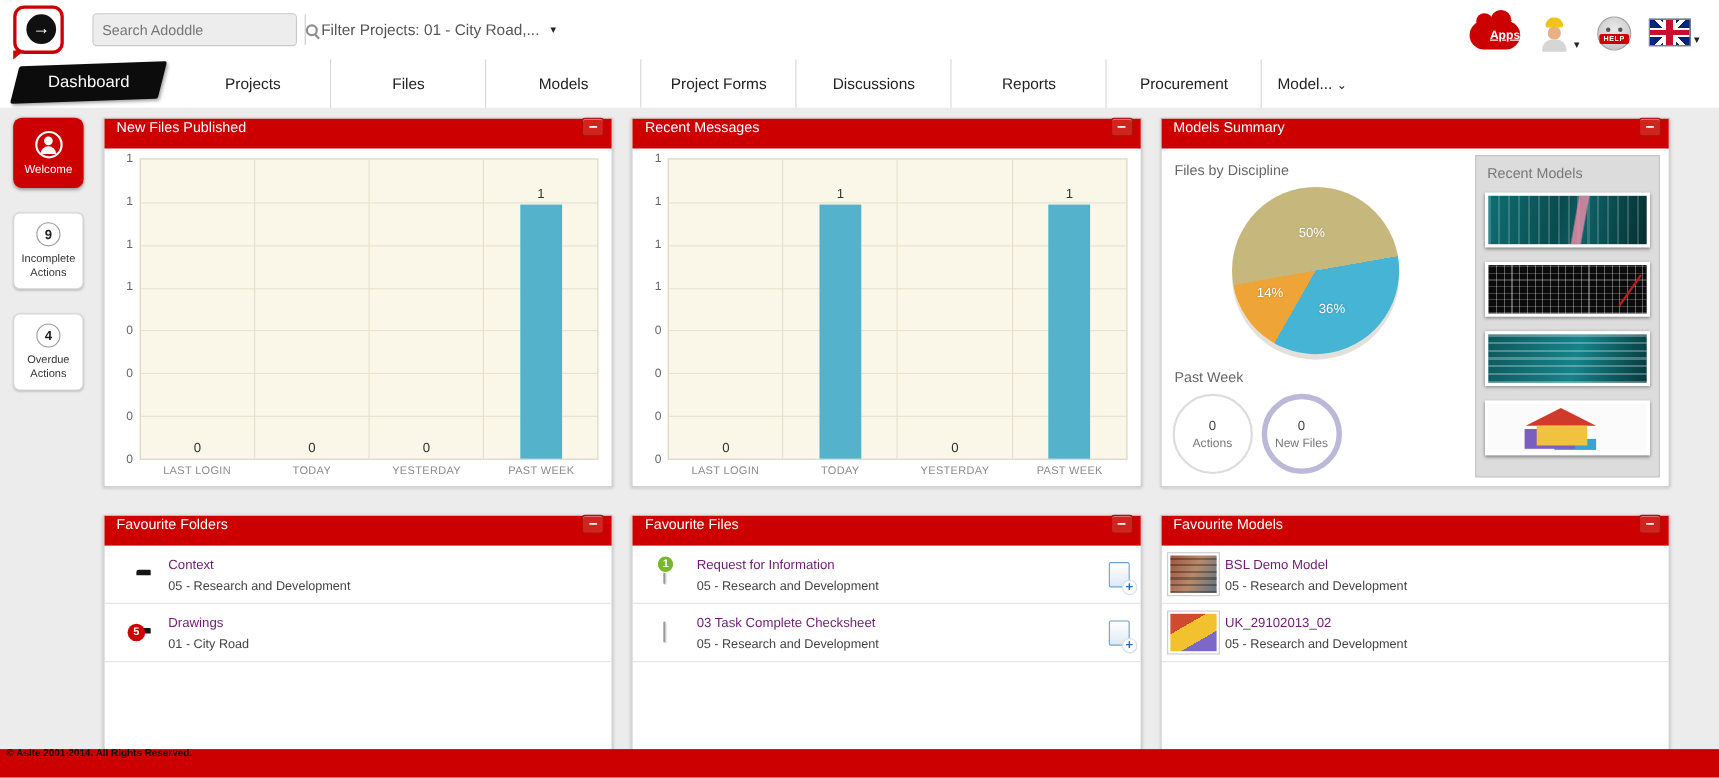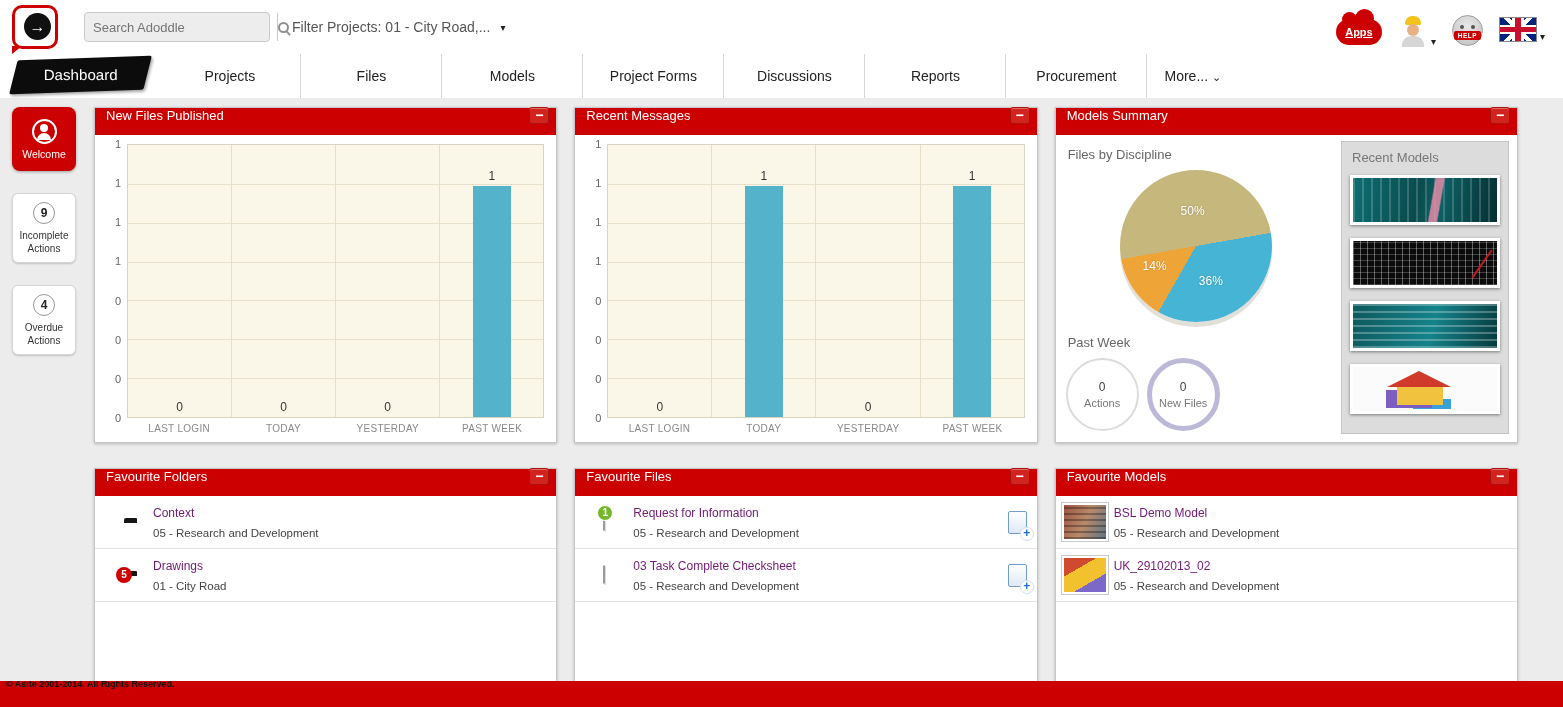--- a/index.html
+++ b/index.html
@@ -16,21 +16,21 @@
   .mag-btn { width:32px; height:100%; border-left:1px solid #c9c9c9; display:flex; align-items:center; justify-content:center; cursor:pointer; }
   .mag { width:11px; height:11px; border:2px solid #8f8f8f; border-radius:50%; position:relative; }
   .mag::after { content:''; position:absolute; width:2px; height:6px; background:#8f8f8f; right:-2px; bottom:-5px; transform:rotate(-45deg); }
   .filter { margin-left:22px; display:flex; align-items:center; gap:10px; font-size:14px; color:#555; cursor:pointer; }
   .caret { font-size:10px; color:#222; }
   .tb-spacer { flex:1; }
   .tb-right { display:flex; align-items:flex-start; gap:16px; margin-right:4px; padding-top:4px; }
   .apps { margin-top:8px; width:46px; height:26px; background:#cc0001; border-radius:13px; position:relative; cursor:pointer; }
   .apps::before { content:''; position:absolute; top:-7px; left:6px; width:15px; height:15px; background:#cc0001; border-radius:50%; }
   .apps::after { content:''; position:absolute; top:-10px; right:8px; width:19px; height:19px; background:#cc0001; border-radius:50%; }
-  .apps span { position:relative; z-index:1; display:block; color:#fff; font-size:11px; font-weight:bold; text-align:center; line-height:26px;text-decoration:underline; }
+  .apps span { position:relative; z-index:1; display:block; color:#fff; font-size:11px; font-weight:bold; text-align:right; line-height:26px;text-decoration:underline; }
   .avatar-wrap, .flag-wrap { display:flex; align-items:flex-end; gap:3px; cursor:pointer; }
   .avatar { width:30px; height:32px; position:relative; margin-top:4px; }
   .av-hat { position:absolute; top:1px; left:7px; width:16px; height:9px; background:#f2c319; border-radius:8px 8px 2px 2px; }
   .av-face { position:absolute; top:9px; left:9px; width:12px; height:12px; background:#e7b183; border-radius:50%; }
   .av-body { position:absolute; bottom:0; left:4px; width:22px; height:11px; background:#d6d6d6; border-radius:9px 9px 0 0; }
   .help { margin-top:4px; width:31px; height:31px; border-radius:50%; background:radial-gradient(circle at 50% 35%, #e9e9e9, #bdbdbd); border:1px solid #9d9d9d; position:relative; cursor:pointer; }
   .help::before, .help::after { content:''; position:absolute; top:9px; width:4px; height:4px; border-radius:50%; background:#555; }
   .help::before { left:7px; } .help::after { right:7px; }
   .help-band { position:absolute; left:1px; right:1px; bottom:5px; height:9px; background:#cc0001; border-radius:2px; color:#fff; font-size:6.5px; font-weight:bold; text-align:center; line-height:9px; letter-spacing:.5px; }
   .flag { margin-top:6px; width:38px; height:25px; border:1px solid #888;
@@ -193,21 +193,21 @@
 <nav class="nav">
   <div class="dtab"><span>Dashboard</span></div>
   <div class="tab">Projects</div>
   <div class="tab">Files</div>
   <div class="tab">Models</div>
   <div class="tab">Project Forms</div>
   <div class="tab">Discussions</div>
   <div class="tab">Reports</div>
   <div class="tab">Procurement</div>
   <div class="tab more">
-    <span>More...</span><span class="more-caret">⌄</span>
+    <span>Model...</span><span class="more-caret">⌄</span>
   </div>
 </nav>
 
 <div class="content">
 
   <aside class="sidebar">
     <div class="welcome">
       <div class="wicon"></div>
       <div class="wlabel">Welcome</div>
     </div>

